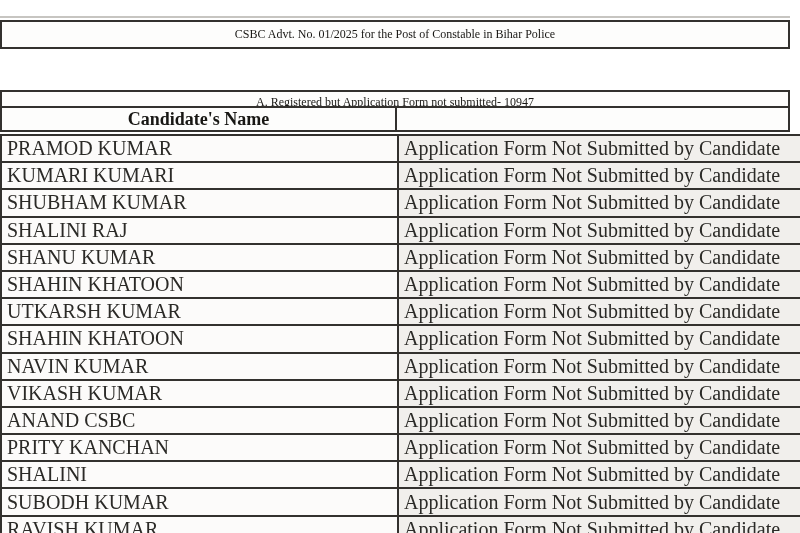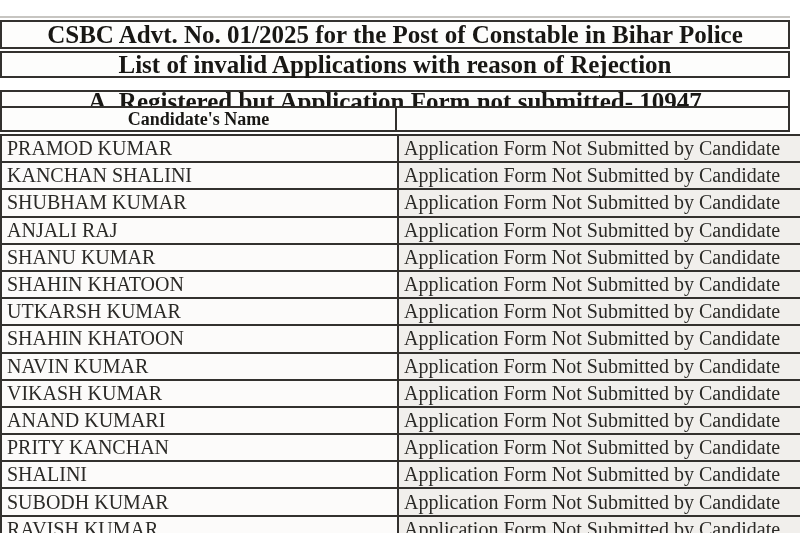--- a/index.html
+++ b/index.html
@@ -21,21 +21,21 @@
   .top-edge-line{
     position:absolute;top:16px;left:0;width:790px;height:2px;
     background:#c7c5c1;
   }
 
   .title-box{
     position:absolute;left:0;width:790px;box-sizing:border-box;
     border:2px solid var(--border);
     background:#fdfdfc;
     display:flex;align-items:center;justify-content:center;
-    font-weight:bold;font-size:25px;color:var(--title-text);
+    font-weight:normal;font-size:12px;color:var(--title-text);
     white-space:nowrap;
   }
   #title1{top:20px;height:29px;}
   #title2{top:51px;height:27px;}
   #title3{top:90px;height:24px;}
 
   .colheader{
     position:absolute;top:106px;left:0;width:790px;height:26px;
     box-sizing:border-box;border:2px solid var(--border);
     background:#fdfdfc;
@@ -66,48 +66,47 @@
 </style>
 </head>
 <body>
 
 <div class="page">
 
   <div class="top-edge-line"></div>
 
   <div class="title-box" id="title1">CSBC Advt. No. 01/2025 for the Post of Constable in Bihar Police</div>
 
-  <div class="title-box" id="title2">List of invalid Applications with reason of Rejection</div>
 
   <div class="title-box" id="title3">A. Registered but Application Form not submitted- 10947</div>
 
   <div class="colheader">
     <div class="c1">Candidate's Name</div>
   </div>
 
   <table class="data-table">
     <tbody>
 
         <tr>
           <td class="name-cell">PRAMOD KUMAR</td>
           <td class="reason-cell">Application Form Not Submitted by Candidate</td>
         </tr>
 
         <tr>
-          <td class="name-cell">KANCHAN SHALINI</td>
+          <td class="name-cell">KUMARI KUMARI</td>
           <td class="reason-cell">Application Form Not Submitted by Candidate</td>
         </tr>
 
         <tr>
           <td class="name-cell">SHUBHAM KUMAR</td>
           <td class="reason-cell">Application Form Not Submitted by Candidate</td>
         </tr>
 
         <tr>
-          <td class="name-cell">ANJALI RAJ</td>
+          <td class="name-cell">SHALINI RAJ</td>
           <td class="reason-cell">Application Form Not Submitted by Candidate</td>
         </tr>
 
         <tr>
           <td class="name-cell">SHANU KUMAR</td>
           <td class="reason-cell">Application Form Not Submitted by Candidate</td>
         </tr>
 
         <tr>
           <td class="name-cell">SHAHIN KHATOON</td>
@@ -128,21 +127,21 @@
           <td class="name-cell">NAVIN KUMAR</td>
           <td class="reason-cell">Application Form Not Submitted by Candidate</td>
         </tr>
 
         <tr>
           <td class="name-cell">VIKASH KUMAR</td>
           <td class="reason-cell">Application Form Not Submitted by Candidate</td>
         </tr>
 
         <tr>
-          <td class="name-cell">ANAND KUMARI</td>
+          <td class="name-cell">ANAND CSBC</td>
           <td class="reason-cell">Application Form Not Submitted by Candidate</td>
         </tr>
 
         <tr>
           <td class="name-cell">PRITY KANCHAN</td>
           <td class="reason-cell">Application Form Not Submitted by Candidate</td>
         </tr>
 
         <tr>
           <td class="name-cell">SHALINI</td>

